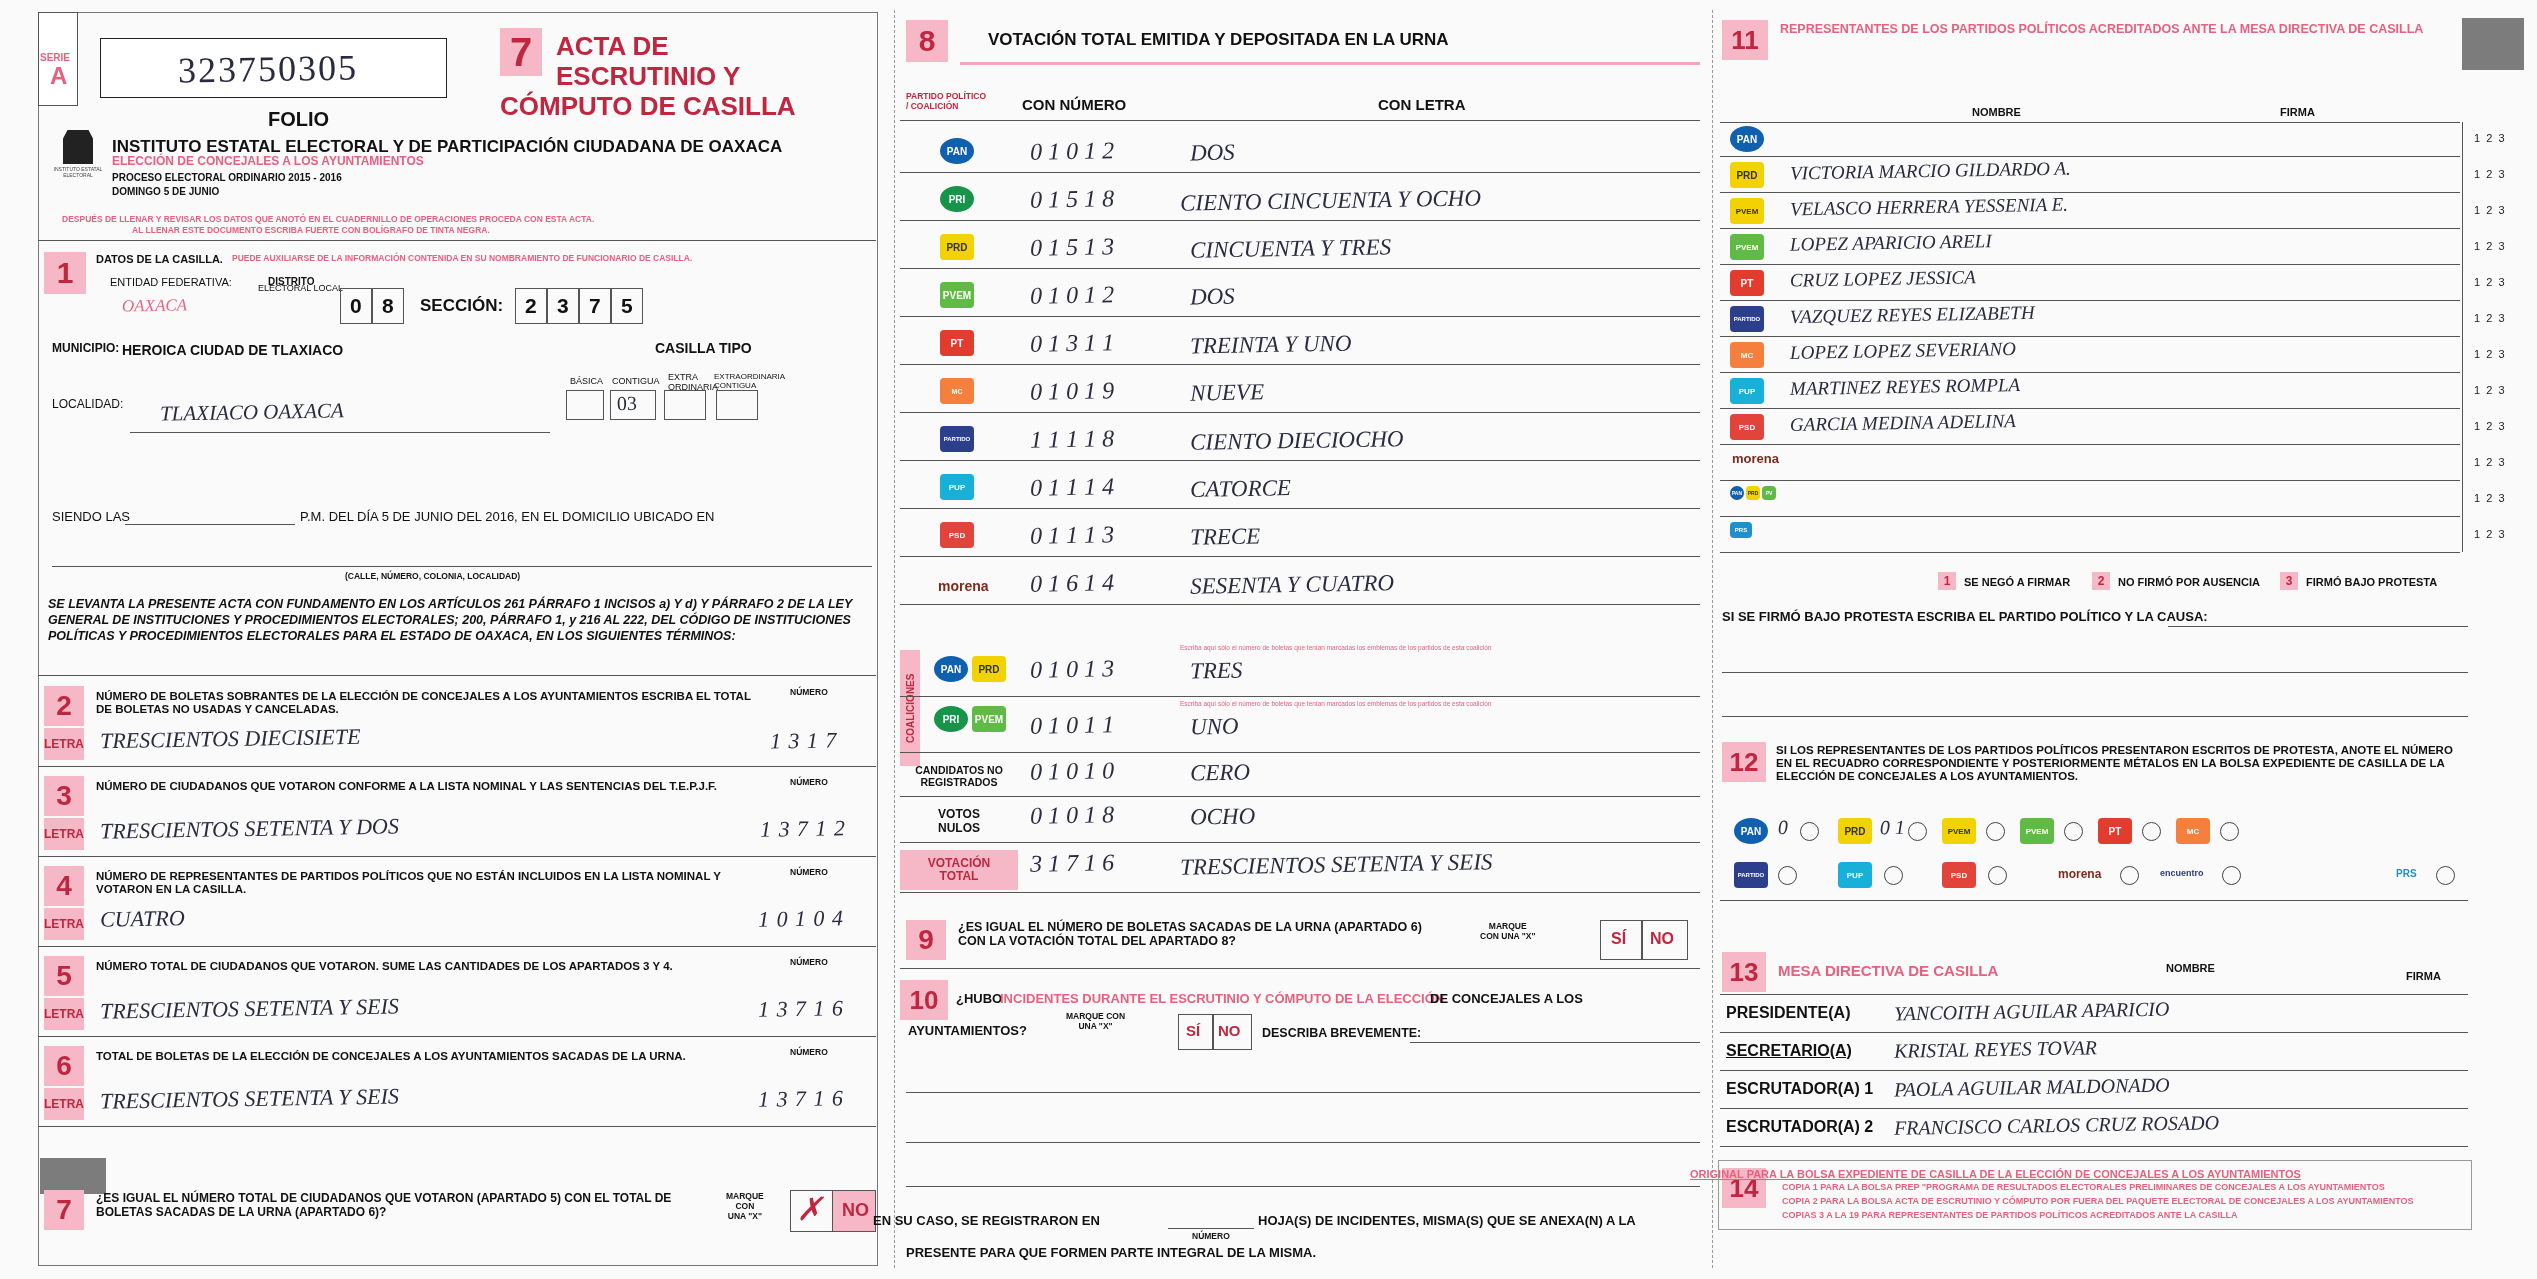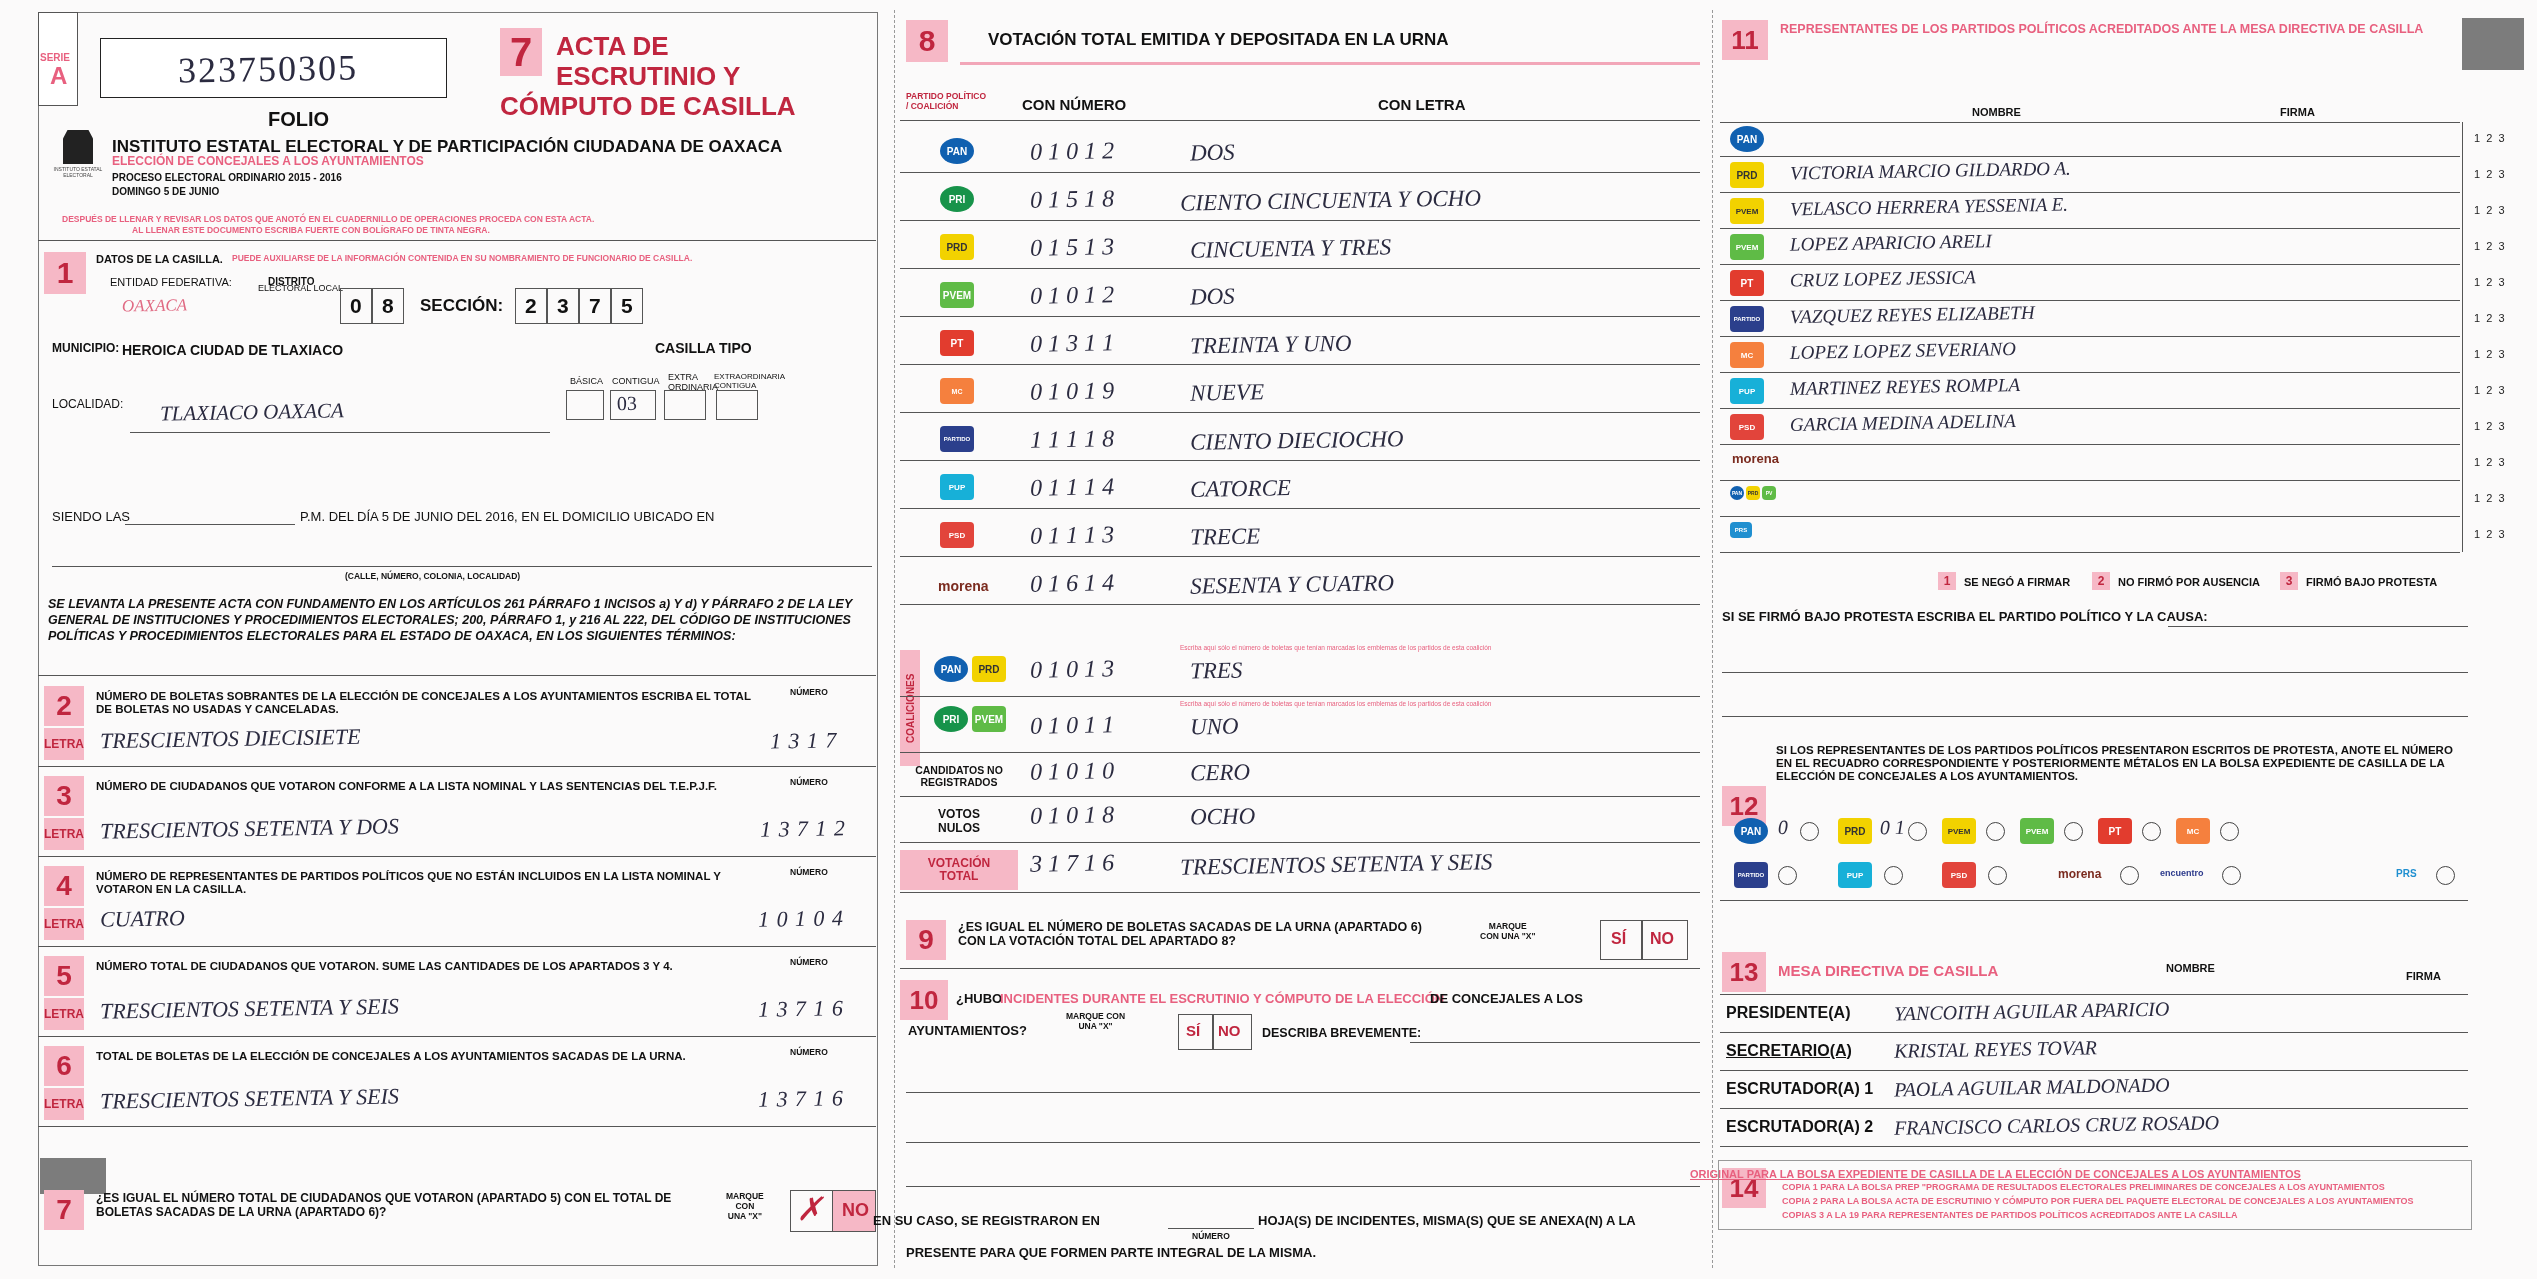--- a/index.html
+++ b/index.html
@@ -409,21 +409,21 @@
   <div class="num-box" style="left:2092px;top:572px;width:18px;height:18px;font-size:12px;">2</div>
   <div class="lbl bold" style="left:2118px;top:576px;font-size:11px;">NO FIRMÓ POR AUSENCIA</div>
   <div class="num-box" style="left:2280px;top:572px;width:18px;height:18px;font-size:12px;">3</div>
   <div class="lbl bold" style="left:2306px;top:576px;font-size:11px;">FIRMÓ BAJO PROTESTA</div>
 
   <div class="lbl bold" style="left:1722px;top:610px;font-size:13px;">SI SE FIRMÓ BAJO PROTESTA ESCRIBA EL PARTIDO POLÍTICO Y LA CAUSA:</div>
   <div class="hline" style="left:2168px;top:626px;width:300px;"></div>
   <div class="hline" style="left:1722px;top:672px;width:746px;"></div>
   <div class="hline" style="left:1722px;top:716px;width:746px;"></div>
 
-  <div class="num-box" style="left:1722px;top:742px;width:44px;height:40px;font-size:26px;margin-top:44px;">12</div>
+  <div class="num-box" style="left:1722px;top:742px;width:44px;height:40px;font-size:26px;">12</div>
   <div class="lbl bold" style="left:1776px;top:744px;width:686px;font-size:11.5px;">SI LOS REPRESENTANTES DE LOS PARTIDOS POLÍTICOS PRESENTARON ESCRITOS DE PROTESTA, ANOTE EL NÚMERO EN EL RECUADRO CORRESPONDIENTE Y POSTERIORMENTE MÉTALOS EN LA BOLSA EXPEDIENTE DE CASILLA DE LA ELECCIÓN DE CONCEJALES A LOS AYUNTAMIENTOS.</div>
 
   <div style="position:absolute;left:1734px;top:818px;">
       <div class="party" style="background:#1060b0;border-radius:50%;">PAN</div>
     </div>
   <div class="hand" style="position:absolute;left:1778px;top:816px;font-size:20px;">0</div>
   <span class="circle" style="position:absolute;left:1800px;top:822px;"></span>
   <div style="position:absolute;left:1838px;top:818px;">
       <div class="party" style="background:#f2d200;color:#333;">PRD</div>
     </div>

